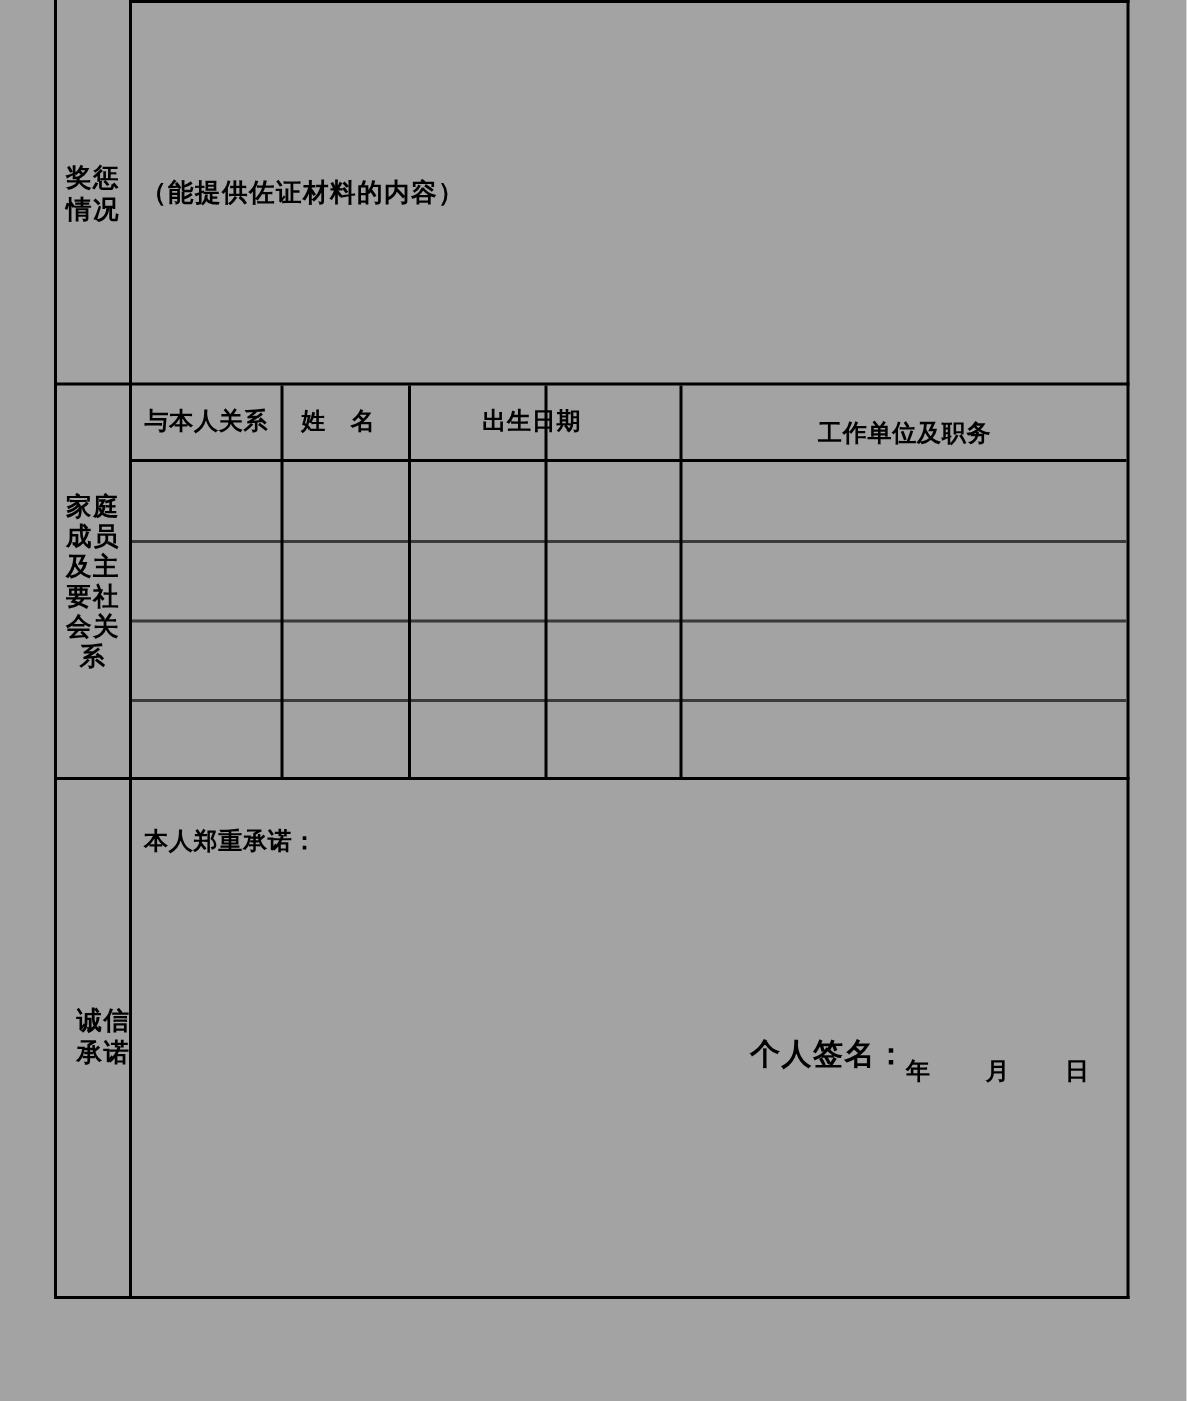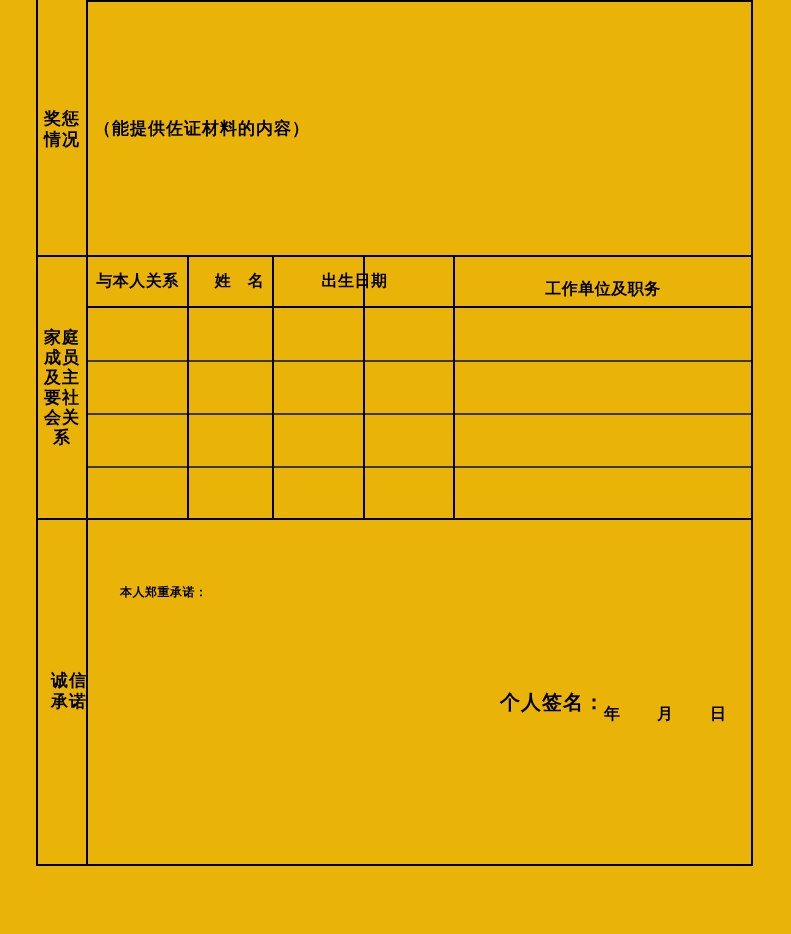--- a/index.html
+++ b/index.html
@@ -6,21 +6,21 @@
   html, body { background: #ffffff; }
   body {
     font-family: "Liberation Sans", "DejaVu Sans", sans-serif;
     font-weight: bold;
     color: #000;
   }
   .sheet {
     position: relative;
     width: 791px;
     height: 934px;
-    background: #eab308;
+    background: #a3a3a3;
     overflow: hidden;
   }
   .line { position: absolute; background: #000; }
   .line.thin { background: #3a3a3a; }
   .cellbox {
     position: absolute;
     display: flex;
     align-items: center;
     justify-content: center;
     text-align: center;
@@ -43,25 +43,24 @@
   .family-cells {
     position: absolute;
     left: 88px; top: 310px; width: 663px; height: 208px;
     display: grid;
     grid-template-columns: 99px 85px 91px 90px 1fr;
     grid-template-rows: 50px 53px 53px 52px;
   }
   .family-cell { width: 100%; height: 100%; }
   .commit-content {
     position: absolute;
-    left: 96px; top: 548px; width: 655px;
-    font-size: 12px;
+    left: 96px; top: 518px; width: 655px;
+    font-size: 16px;
     line-height: 40px;
     letter-spacing: 0.5px;
-    margin-left: 24px;
   }
   .commit-heading { margin-top: 24px; }
   .commit-body { text-indent: 2em; }
   .signature {
     position: absolute;
     left: 500px; top: 672px;
     font-size: 20px; letter-spacing: 1px; margin-top: 17px;
   }
   .dateline {
     position: absolute;
@@ -105,21 +104,21 @@
 成员
 及主
 要社
 会关
 系</span>
   </div>
 
   <div class="cellbox colheader" style="left:88px; top:257px; width:99px; height:49px;">
     <span>与本人关系</span>
   </div>
-  <div class="cellbox colheader" style="left:198px; top:257px; width:83px; height:49px;">
+  <div class="cellbox colheader" style="left:184px; top:257px; width:83px; height:49px;">
     <span>姓　名</span>
   </div>
   <div class="cellbox colheader" style="left:274px; top:257px; width:89px; height:49px;margin-left:36px;">
     <span>出生日期</span>
   </div>
   <div class="cellbox colheader" style="left:455px; top:257px; width:296px; height:64px;">
     <span>工作单位及职务</span>
   </div>
 
   <div class="family-cells">

